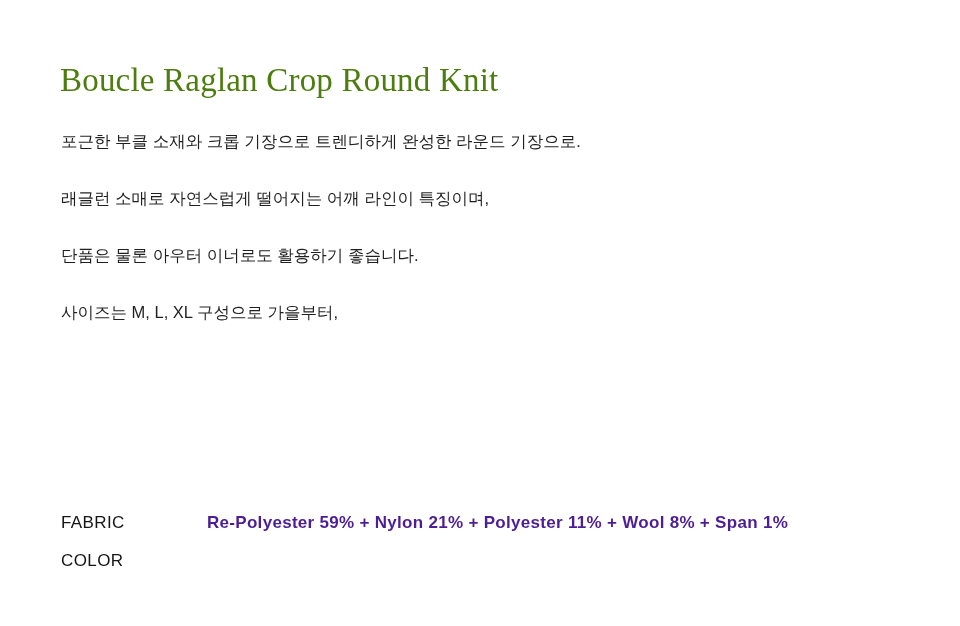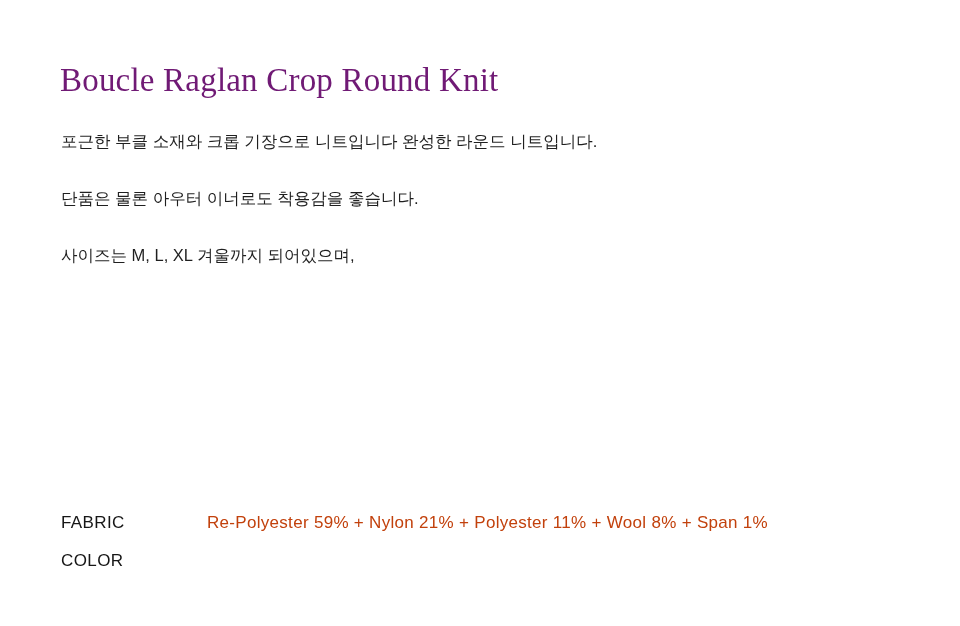--- a/index.html
+++ b/index.html
@@ -21,21 +21,21 @@
     box-sizing: border-box;
   }
   .product-title {
     position: absolute;
     left: 60px;
     top: 40px;
     font-family: "Liberation Serif", "DejaVu Serif", serif;
     font-size: 33px;
     font-weight: 400;
     letter-spacing: 0.2px;
-    color: #701a75;
+    color: #4d7c0f;
     white-space: nowrap;
   }
   .description {
     position: absolute;
     left: 61px;
     top: 126px;
     width: 800px;
   }
   .desc-block {
     margin: 0 0 27px 0;
@@ -68,47 +68,48 @@
     width: 146px;
     flex: 0 0 146px;
     font-size: 17px;
     letter-spacing: 0.4px;
     color: #161616;
     font-weight: 400;
   }
   .spec-value {
     font-size: 17px;
     letter-spacing: 0.3px;
-    color: #c2410c;
-    font-weight: 400;
+    color: #4c1d95;
+    font-weight: 700;
     white-space: nowrap;
   }
 </style>
 </head>
 <body>
 
 <div class="page">
 
   <h1 class="product-title">Boucle Raglan Crop Round Knit</h1>
 
   <div class="description">
 
     <div class="desc-block">
-      <div class="desc-line">포근한 부클 소재와 크롭 기장으로 니트입니다 완성한 라운드 니트입니다.</div>
+      <div class="desc-line">포근한 부클 소재와 크롭 기장으로 트렌디하게 완성한 라운드 기장으로.</div>
     </div>
 
     <div class="desc-block">
+      <div class="desc-line">래글런 소매로 자연스럽게 떨어지는 어깨 라인이 특징이며,</div>
     </div>
 
     <div class="desc-block">
-      <div class="desc-line">단품은 물론 아우터 이너로도 착용감을 좋습니다.</div>
+      <div class="desc-line">단품은 물론 아우터 이너로도 활용하기 좋습니다.</div>
     </div>
 
     <div class="desc-block">
-      <div class="desc-line">사이즈는 M, L, XL 겨울까지 되어있으며,</div>
+      <div class="desc-line">사이즈는 M, L, XL 구성으로 가을부터,</div>
     </div>
 
   </div>
 
   <div class="spec-table">
 
     <div class="spec-row">
       <div class="spec-label">FABRIC</div>
       <div class="spec-value">Re-Polyester 59% + Nylon 21% + Polyester 11% + Wool 8% + Span 1%</div>
     </div>

